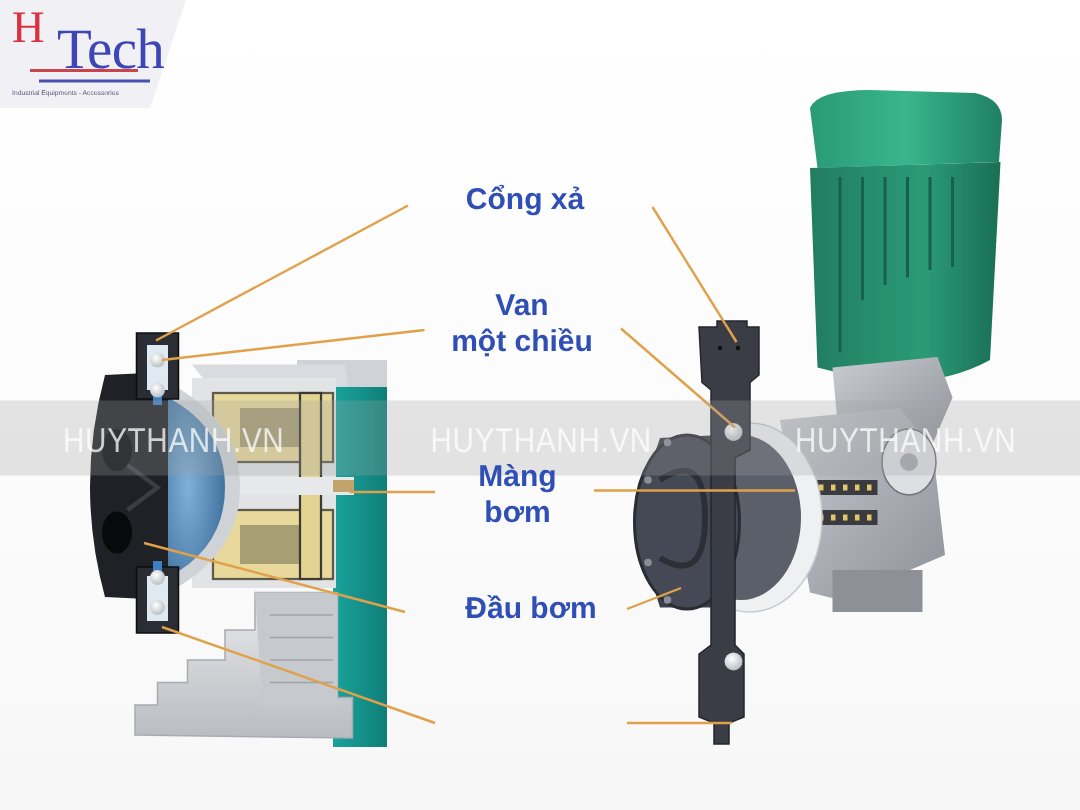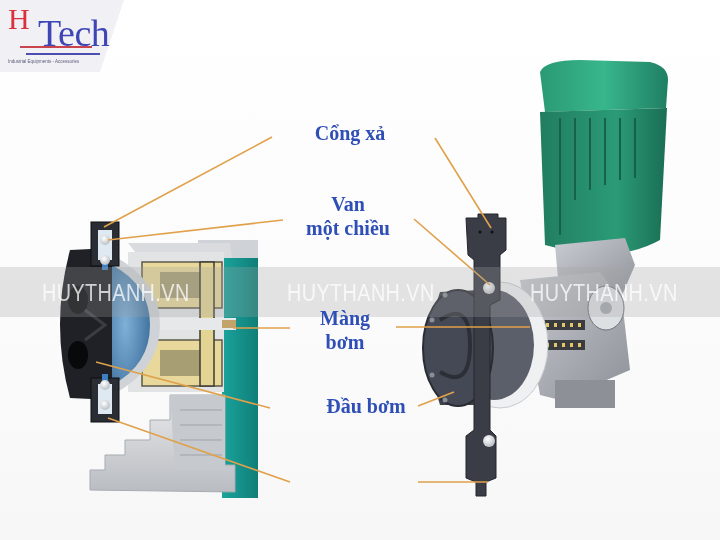--- a/index.html
+++ b/index.html
@@ -16,21 +16,21 @@
   .logo-tech { position: absolute; left: 32px; top: 14px; font-family: "Liberation Serif", serif; font-size: 38px; color: #3d46b4; line-height: 30px; letter-spacing: -0.5px; }
   .logo-line1 { position: absolute; left: 14px; top: 42px; width: 72px; height: 2px; background: #c9444c; }
   .logo-line2 { position: absolute; left: 20px; top: 49px; width: 74px; height: 2px; background: #4a4fb0; }
   .logo-sub { position: absolute; left: 2px; top: 55px; font-size: 4.5px; color: #5b5b78; white-space: nowrap; }
 
   
   .wm-band { position: absolute; left: 0; top: 267px; width: 720px; height: 50px; background: rgba(160,160,160,0.28); }
   .wm-text { position: absolute; top: 280px; font-family: "Liberation Sans", sans-serif; font-size: 23px; color: rgba(255,255,255,0.75); letter-spacing: 0.5px; transform: scaleX(0.86); transform-origin: left center; }
 
   
-  .label { position: absolute; color: #2f4fb6; font-family: Liberation Serif, serif; font-weight: bold; font-size: 20px; line-height: 24px; text-align: center; white-space: nowrap; }
+  .label { position: absolute; color: #2f4fb6; font-family: Liberation Sans, sans-serif; font-weight: bold; font-size: 20px; line-height: 24px; text-align: center; white-space: nowrap; }
 
   svg.art { position: absolute; left: 0; top: 0; }
 </style>
 </head>
 <body>
 
 <div id="canvas">
 
   <div class="logo-bg-rect"></div>
   <div class="logo-bg" style="left:100px;"></div>
@@ -205,17 +205,17 @@
     <div>Cổng xả</div>
   </div>
   <div class="label" style="left:278px; top:192px; width:140px;">
     <div>Van</div>
     <div>một chiều</div>
   </div>
   <div class="label" style="left:290px; top:306px; width:110px;">
     <div>Màng</div>
     <div>bơm</div>
   </div>
-  <div class="label" style="left:296px; top:394px; width:140px;">
+  <div class="label" style="left:284px; top:394px; width:140px;">
     <div>Đầu bơm</div>
   </div>
 
 </div>
 
 </body></html>

